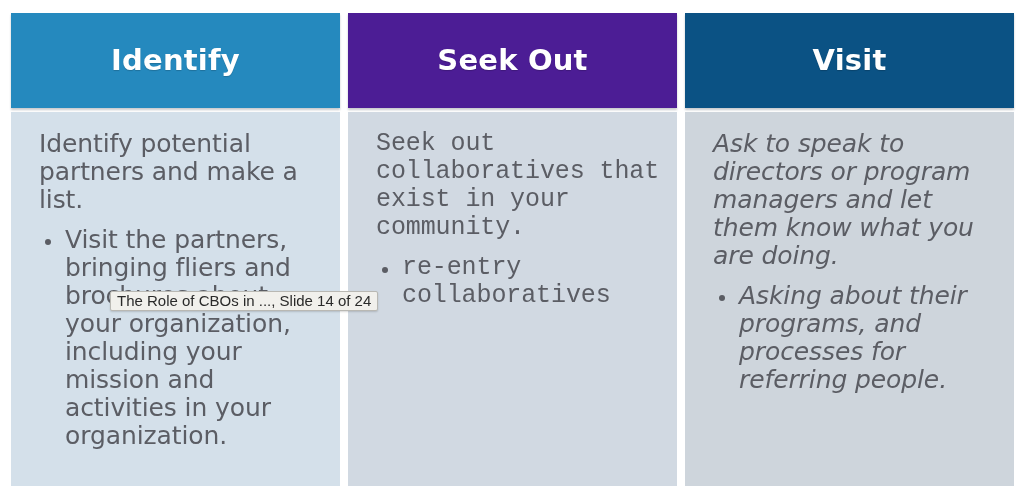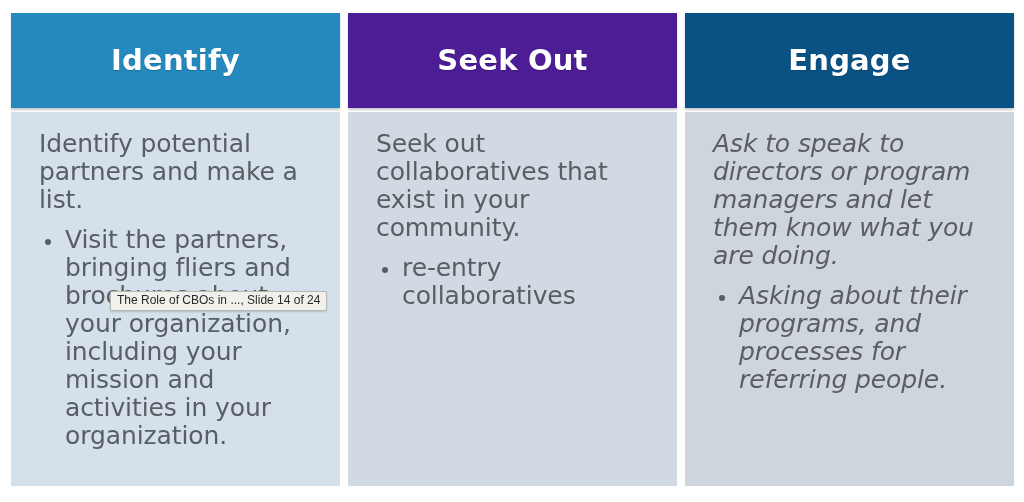--- a/index.html
+++ b/index.html
@@ -106,33 +106,33 @@
     border-radius: 50%;
     background: #5b5d64;
   }
 
   
   .col-1 .col-header { background: #2589be; }
   .col-2 .col-header { background: #4c1d95; }
   .col-3 .col-header { background: #0b5284; }
 
   .col-1 .col-body { background: #d4e0ea; }
-  .col-2 .col-body { background: #d1d9e2; }
+  .col-2 .col-body { background: #d1d9e2; font-family: Liberation Mono, monospace; }
   .col-3 .col-body { background: #ced5dc; font-style: italic; }
 
   
   #slide-tooltip {
     position: absolute;
     left: 110px;
     top: 291px;
     background: #f1f0ec;
     border: 1px solid #b9b8b3;
     border-radius: 2px;
     padding: 2px 6px 3px 6px;
-    font-size: 12px;
+    font-size: 15px;
     line-height: 13px;
     color: #2a2a2a;
     white-space: nowrap;
     box-shadow: 0 1px 2px rgba(0,0,0,0.16);
     z-index: 40;
     font-family: "Liberation Sans", sans-serif;
   }
 </style>
 </head>
 <body>
@@ -160,21 +160,21 @@
       <div class="col-body">
         <p class="body-para">Seek out collaboratives that exist in your community.</p>
         <ul class="bullet-list">
           <li class="bullet-item">re-entry collaboratives</li>
         </ul>
       </div>
     </div>
 
     <div class="column col-3">
       <div class="col-header">
-        <div class="col-header-title">Engage</div>
+        <div class="col-header-title">Visit</div>
       </div>
       <div class="col-body">
         <p class="body-para">Ask to speak to directors or program managers and let them know what you are doing.</p>
         <ul class="bullet-list">
           <li class="bullet-item">Asking about their programs, and processes for referring people.</li>
         </ul>
       </div>
     </div>
 
   </div>

